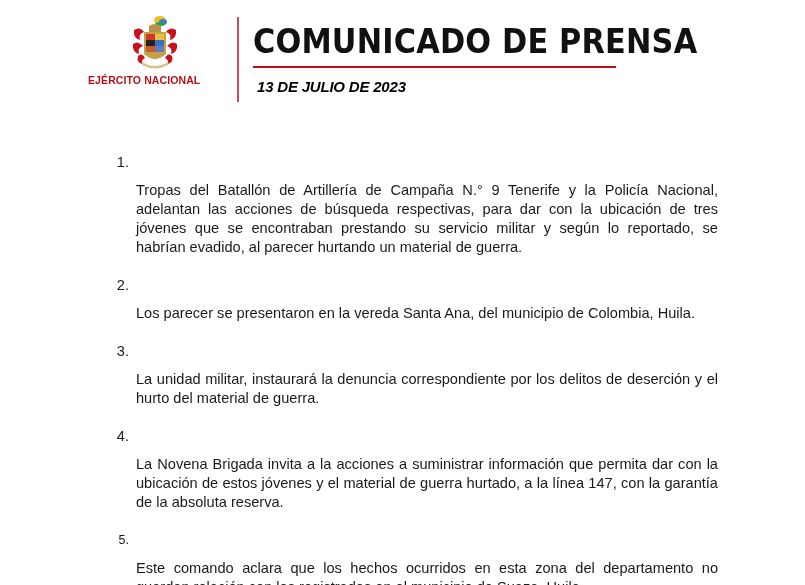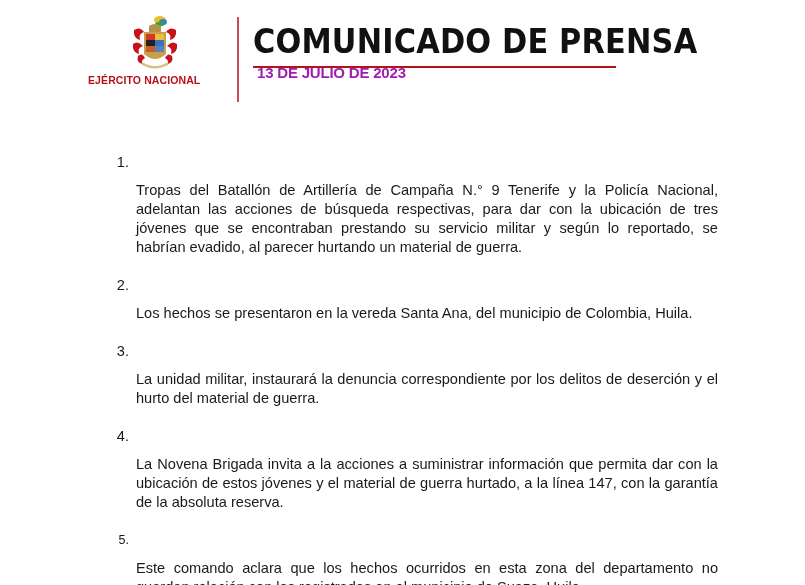--- a/index.html
+++ b/index.html
@@ -4,21 +4,21 @@
 <style>
   html, body { margin: 0; padding: 0; background: #ffffff; }
   body { width: 805px; height: 585px; position: relative; overflow: hidden; font-family: "Liberation Sans", sans-serif; color: #1a1a1a; }
   .header { position: absolute; left: 0; top: 0; width: 805px; height: 110px; }
   .logo-wrap { position: absolute; left: 88px; top: 14px; width: 130px; height: 80px; }
   .crest { position: absolute; left: 42px; top: 0; width: 50px; height: 58px; }
   .army-name { position: absolute; left: 0; top: 60px; width: 130px; text-align: left; font-weight: bold; font-size: 10.5px; color: #b5121b; letter-spacing: 0.1px; white-space: nowrap; }
   .vline { position: absolute; left: 237px; top: 17px; width: 2px; height: 85px; background: #b5121b; opacity: 0.75; }
   .title { position: absolute; left: 253px; top: 22px; font-family: "DejaVu Sans", sans-serif; font-weight: bold; font-size: 33px; letter-spacing: 0.2px; color: #111; transform: scaleX(0.92); transform-origin: left center; white-space: nowrap; }
   .title-underline { position: absolute; left: 253px; top: 66px; width: 363px; height: 1.5px; background: #b5121b; }
-  .date { position: absolute; left: 257px; top: 64px; font-weight: bold; font-size: 15px; color: #a21caf; letter-spacing: -0.2px; white-space: nowrap; }
+  .date { position: absolute; left: 257px; top: 78px; font-weight: bold; font-style: italic; font-size: 15px; color: #000000; letter-spacing: -0.2px; white-space: nowrap; }
   .content { position: absolute; left: 89px; top: 153px; width: 629px; font-size: 14.6px; line-height: 19px; text-align: justify; }
   .intro { margin: 0 0 21px 0; }
   .list { margin: 0; padding: 0; list-style: none; }
   .item { display: flex; margin-bottom: 19px; }
   .num { width: 50px; flex: 0 0 50px; text-align: right; padding-right: 7px; box-sizing: border-box; margin-left: -3px; }
   .num.small { font-size: 12.5px; }
   .txt { flex: 1; text-align: justify; margin-top: 28px; }
 </style>
 </head>
 <body>
@@ -59,21 +59,21 @@
 </div>
 
 <div class="content">
   <ol class="list">
     <li class="item">
       <span class="num">1.</span>
       <span class="txt">Tropas del Batallón de Artillería de Campaña N.° 9 Tenerife y la Policía Nacional, adelantan las acciones de búsqueda respectivas, para dar con la ubicación de tres jóvenes que se encontraban prestando su servicio militar y según lo reportado, se habrían evadido, al parecer hurtando un material de guerra.</span>
     </li>
     <li class="item">
       <span class="num">2.</span>
-      <span class="txt">Los hechos se presentaron en la vereda Santa Ana, del municipio de Colombia, Huila.</span>
+      <span class="txt">Los parecer se presentaron en la vereda Santa Ana, del municipio de Colombia, Huila.</span>
     </li>
     <li class="item">
       <span class="num">3.</span>
       <span class="txt">La unidad militar, instaurará la denuncia correspondiente por los delitos de deserción y el hurto del material de guerra.</span>
     </li>
     <li class="item">
       <span class="num">4.</span>
       <span class="txt">La Novena Brigada invita a la acciones a suministrar información que permita dar con la ubicación de estos jóvenes y el material de guerra hurtado, a la línea 147, con la garantía de la absoluta reserva.</span>
     </li>
     <li class="item">

